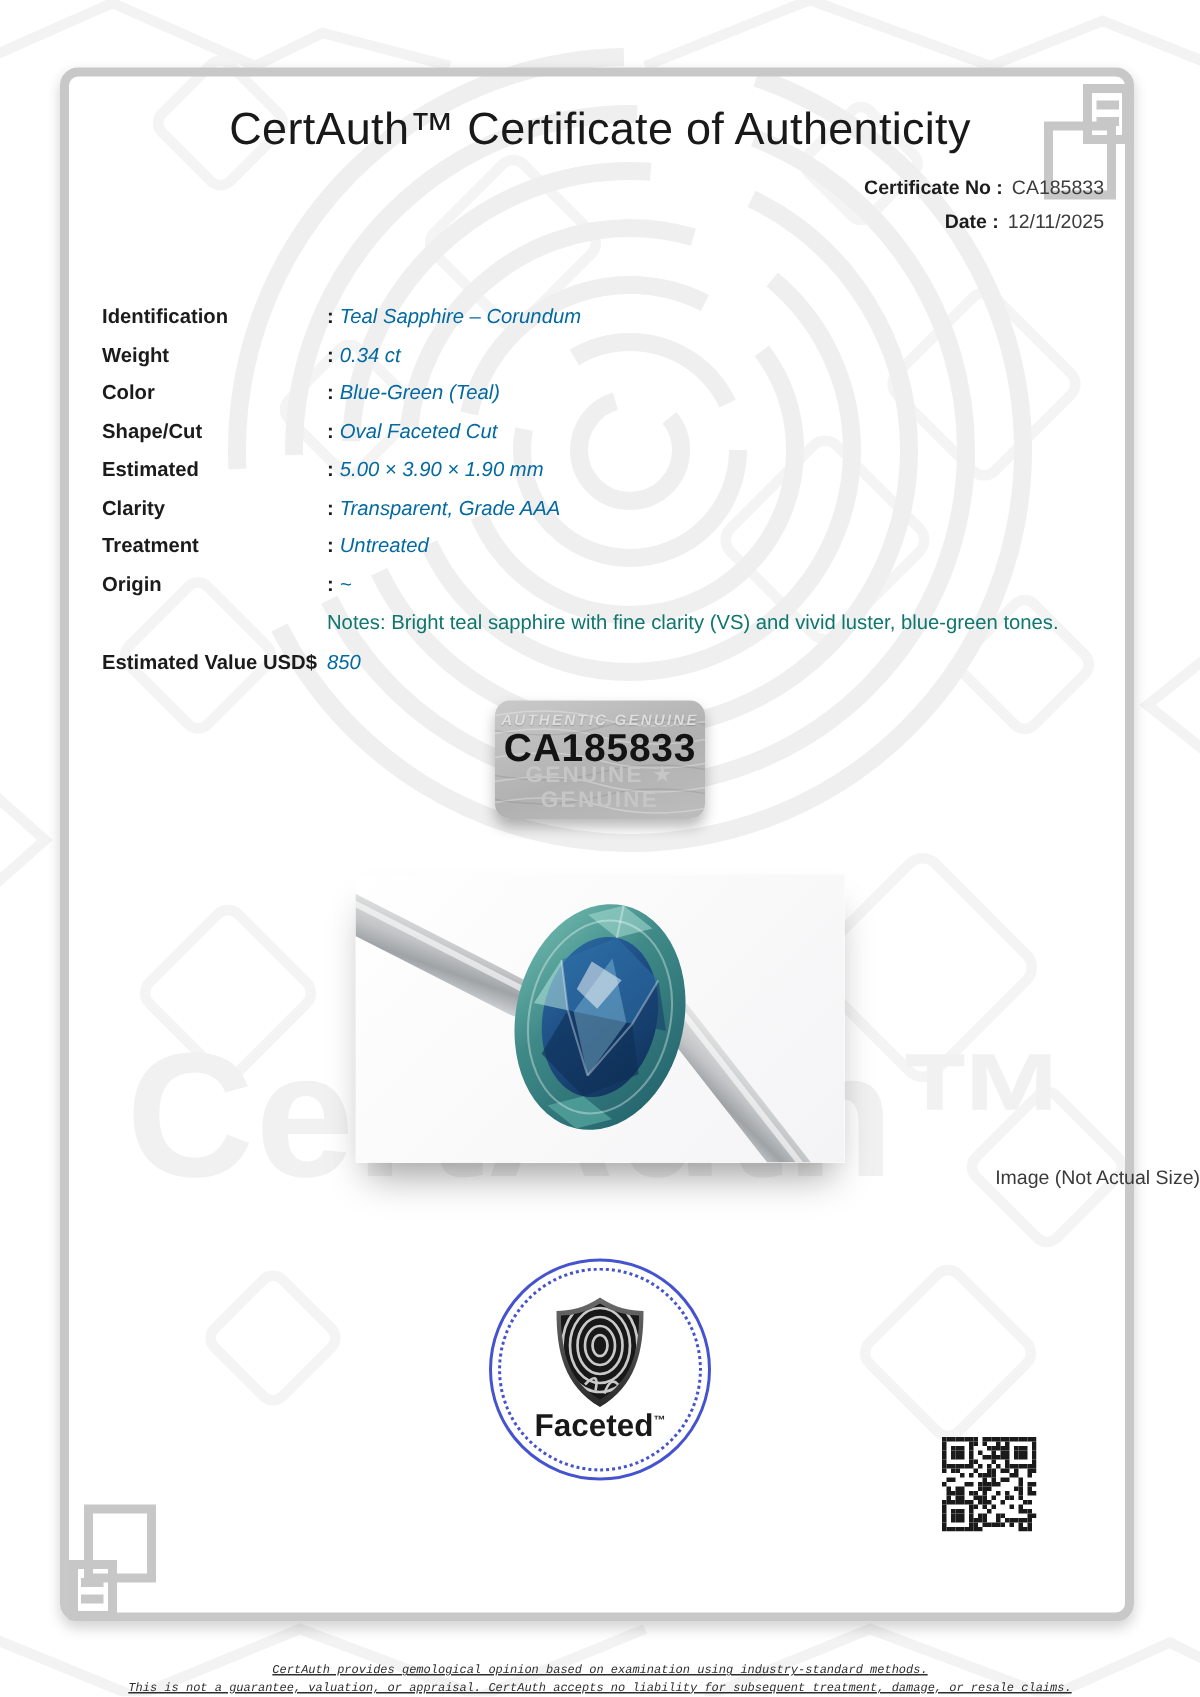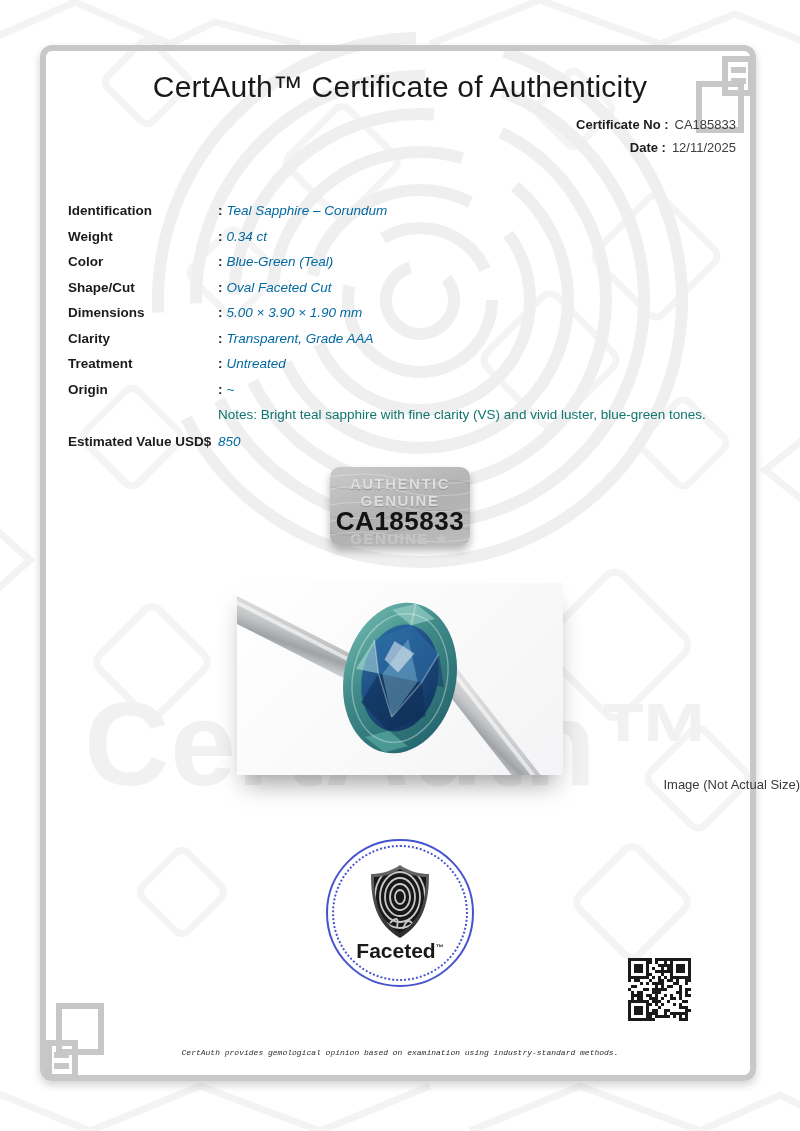--- a/index.html
+++ b/index.html
@@ -34,22 +34,22 @@
   .fval{color:#0369a1;font-style:italic;}
   .notes{padding-left:150px;margin-top:2px;margin-bottom:12px;color:#0f766e;}
   .est .flabel{min-width:150px;}
   .est .fval{margin-left:0px;}
 
   
   .sticker{left:330px;top:467px;width:140px;height:79px;border-radius:10px;overflow:hidden;
         background:linear-gradient(160deg,#cacaca,#b1b1b1 55%,#bdbdbd);
         box-shadow:0 5px 9px rgba(0,0,0,.28);text-align:center;}
   .sticker .guilloche{position:absolute;left:0;top:0;}
-  .sticker .s-line1{position:relative;margin-top:8px;font-size:15px;font-weight:700;letter-spacing:1.5px;
-        color:#dedede;text-shadow:0 1px 1px rgba(0,0,0,.2);}
+  .sticker .s-line1{position:relative;margin-top:8px;font-size:10px;font-weight:700;letter-spacing:1.5px;
+        color:#dedede;text-shadow:0 1px 1px rgba(0,0,0,.2);font-style:italic;}
   .sticker .s-serial{position:relative;font-size:26px;font-weight:700;color:#131313;line-height:25px;letter-spacing:.5px;}
   .sticker .s-line2{position:relative;margin-top:-4px;font-size:15px;font-weight:700;letter-spacing:1.5px;color:#c6c6c6;}
   .sticker .s-line3{position:relative;margin-top:14px;font-size:10px;font-weight:700;letter-spacing:1.5px;
         color:#dadada;text-shadow:0 1px 1px rgba(0,0,0,.2);font-style:italic;}
 
   
   .photo{left:237px;top:583px;width:326px;height:192px;background:linear-gradient(135deg,#ffffff,#f4f4f6);
         box-shadow:0 16px 24px -8px rgba(0,0,0,.38);overflow:hidden;}
   .caption{left:0;top:777px;width:100%;text-align:right;font-size:13px;color:#3a3a3a;}
 
@@ -58,23 +58,23 @@
         box-sizing:border-box;}
   .logo .dotted{position:absolute;left:4px;top:4px;right:4px;bottom:4px;border-radius:50%;border:2px dotted #4553cf;}
   .logo .shield{position:absolute;left:50%;top:22px;transform:translateX(-50%);}
   .logo .brand{position:absolute;bottom:22px;width:100%;text-align:center;font-size:21px;font-weight:800;color:#191919;}
   .logo .brand sup{font-size:8px;font-weight:700;}
 
   .qr{left:628px;top:958px;}
 
   .verify{left:0;top:1007px;width:100%;text-align:center;font-size:13px;color:#2a2a2a;}
 
-  .disclaimer{left:0;top:1047px;width:100%;text-align:center;
+  .disclaimer{left:0;top:1108px;width:100%;text-align:center;
         font-family:"Liberation Mono","DejaVu Sans Mono",monospace;font-style:italic;
-        font-size:8px;line-height:11.5px;color:#2e2e2e;}
+        font-size:8px;line-height:11.5px;color:#2e2e2e;text-decoration:underline;}
 </style>
 </head>
 <body>
 
 <div class="page">
 
   <svg class="abs bg-pattern" width="800" height="1131" viewBox="0 0 800 1131">
     <g fill="none" stroke="#f3f3f3" stroke-width="7">
       <polyline points="-20,44 75,2 170,44 215,22 300,44"></polyline>
       <polyline points="430,44 540,0 660,44 735,14 810,44"></polyline>
@@ -151,21 +151,21 @@
         <span class="flabel">Color</span>
         <span class="fcolon">:</span>
         <span class="fval">Blue-Green (Teal)</span>
       </div>
       <div class="frow">
         <span class="flabel">Shape/Cut</span>
         <span class="fcolon">:</span>
         <span class="fval">Oval Faceted Cut</span>
       </div>
       <div class="frow">
-        <span class="flabel">Dimensions</span>
+        <span class="flabel">Estimated</span>
         <span class="fcolon">:</span>
         <span class="fval">5.00 × 3.90 × 1.90 mm</span>
       </div>
       <div class="frow">
         <span class="flabel">Clarity</span>
         <span class="fcolon">:</span>
         <span class="fval">Transparent, Grade AAA</span>
       </div>
       <div class="frow">
         <span class="flabel">Treatment</span>
@@ -527,16 +527,17 @@
       <g fill="none" stroke="#c7c7c7" stroke-width="6">
         <rect x="5" y="30" width="42" height="46"></rect>
         <rect x="31" y="5" width="26" height="34"></rect>
         <line x1="37" y1="16" x2="52" y2="16"></line>
         <line x1="37" y1="27" x2="52" y2="27"></line>
       </g>
     </svg>
 
     <div class="abs disclaimer">
       <div>CertAuth provides gemological opinion based on examination using industry-standard methods.</div>
+      <div>This is not a guarantee, valuation, or appraisal. CertAuth accepts no liability for subsequent treatment, damage, or resale claims.</div>
     </div>
 
   </div>
 </div>
 
 </body></html>

